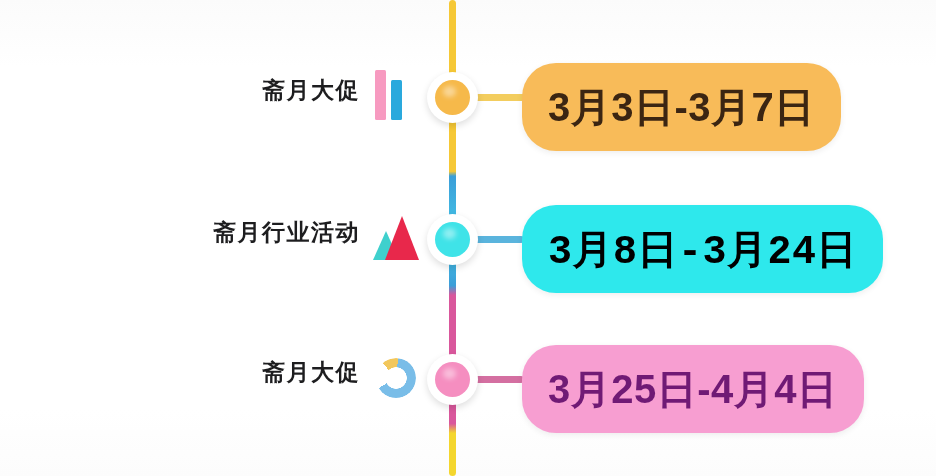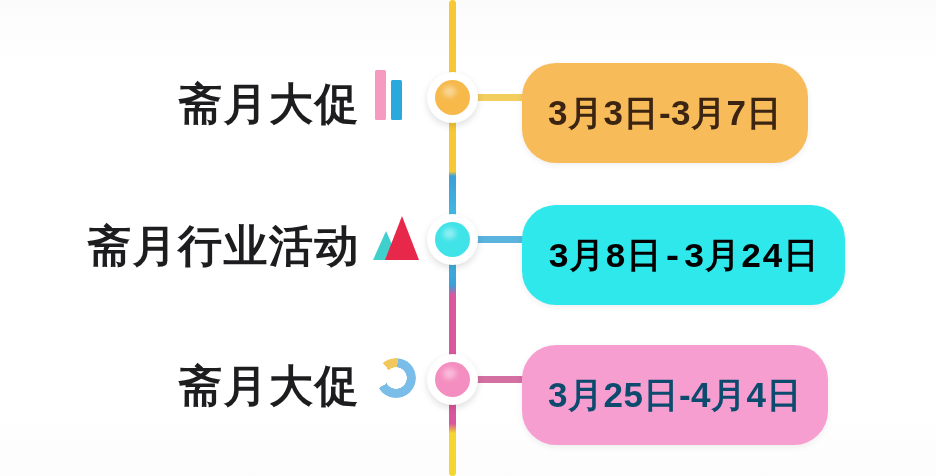--- a/index.html
+++ b/index.html
@@ -39,21 +39,21 @@
     left: 0;
     width: 936px;
     height: 0;
   }
 
   .label {
     position: absolute;
     right: 576px;              
     top: -22px;
     white-space: nowrap;
-    font-size: 44px;
+    font-size: 23px;
     font-weight: 700;
     letter-spacing: 1.5px;
     color: #1d1d1f;
     text-shadow: 0 1px 0 rgba(255,255,255,.6);
   }
 
   
   .icon-box {
     position: absolute;
     left: 372px;
@@ -145,26 +145,26 @@
     height: 7px;
     border-radius: 3px;
   }
 
   
   .pill {
     position: absolute;
     left: 522px;
     top: -34px;
     height: 68px;
-    padding: 16px 26px;
+    padding: 10px 26px;
     display: flex;
     align-items: center;
     justify-content: center;
     border-radius: 34px;
-    font-size: 35px;
+    font-size: 40px;
     font-weight: 700;
     letter-spacing: 0.5px;
     white-space: nowrap;
     box-shadow: 0 2px 6px rgba(0,0,0,.07);
   }
 </style>
 </head>
 <body>
 
 <div id="canvas">
@@ -215,18 +215,18 @@
     <div class="icon-box">
       <span class="donut"></span>
     </div>
 
     <div class="connector" id="conn2" style="width: 52px; background: rgb(212, 111, 161);"></div>
 
     <div class="node-wrap">
       <div class="node" id="node2" style="background: rgb(245, 142, 192);"></div>
     </div>
 
-    <div class="pill" id="pill2" style="background: rgb(247, 158, 209); color: #0c4a6e;">
+    <div class="pill" id="pill2" style="background: rgb(247, 158, 209); color: #701a75;">
       <span>3月25日-4月4日</span>
     </div>
   </div>
 
 </div>
 
 </body></html>

